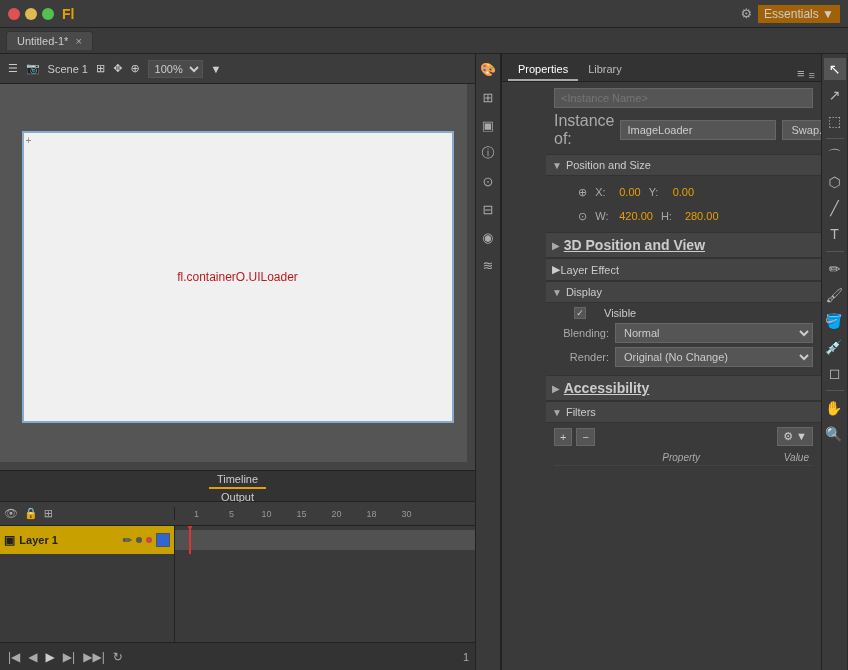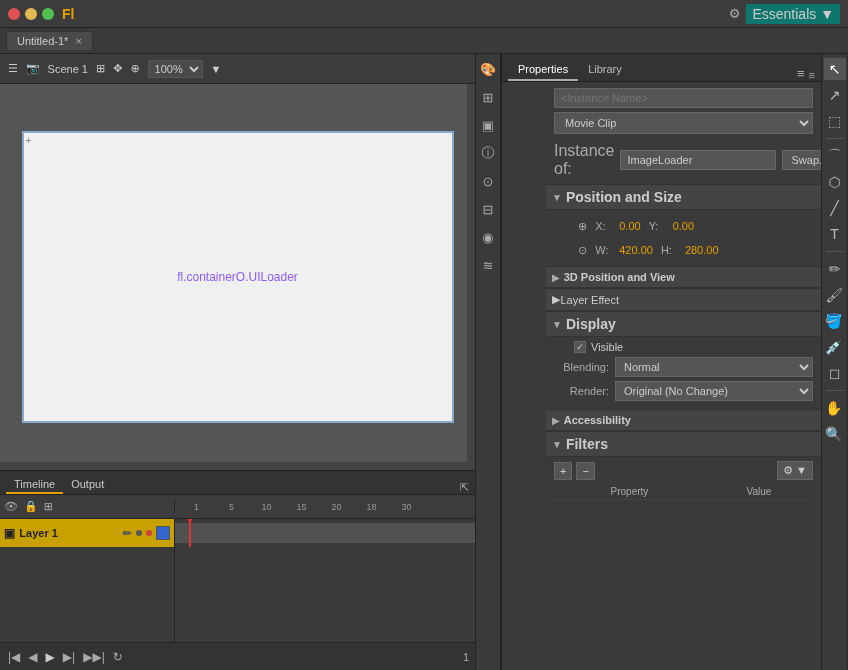--- a/index.html
+++ b/index.html
@@ -28,22 +28,22 @@
     .tl-yellow { background: #e0b952; }
     .tl-green { background: #52c152; }
     .app-title {
       color: #e8a000;
       font-weight: bold;
       font-size: 14px;
       margin-right: auto;
     }
     .essentials-btn {
       color: #ccc;
-      font-size: 14px;
-      background: #0f766e;
+      font-size: 12px;
+      background: #a16207;
       border: none;
       padding: 2px 6px;
       cursor: pointer;
       text-align: right;
     }
     .top-right { display: flex; align-items: center; gap: 6px; }
     .gear-icon-top { color: #aaa; font-size: 13px; }
 
     
     .doc-tab-bar {
@@ -116,21 +116,21 @@
       height: 290px;
       position: relative;
       border: 1px solid #88aacc;
       box-shadow: 0 0 0 1px #88aacc;
     }
     .stage-content {
       position: absolute;
       top: 50%;
       left: 50%;
       transform: translate(-50%, -50%);
-      color: #8b5cf6;
+      color: #b91c1c;
       font-size: 12px;
       display: flex;
       align-items: center;
       gap: 2px;
     }
     .corner-marker {
       position: absolute;
       top: 2px;
       left: 2px;
       color: #888;
@@ -140,25 +140,26 @@
     
     .timeline-section {
       background: #3a3a3a;
       height: 200px;
       border-top: 1px solid #222;
       display: flex;
       flex-direction: column;
     }
     .timeline-tabs {
       display: flex;
-      align-items: flex-end;
+      align-items: center;
       background: #333;
-      height: 24px;
+      height: 31px;
       padding: 0 6px;
       border-bottom: 1px solid #222;
+      flex-direction: column;
     }
     .timeline-tab {
       color: #ccc;
       font-size: 11px;
       padding: 2px 8px;
       cursor: pointer;
       border-bottom: 2px solid transparent;
     }
     .timeline-tab.active { border-bottom: 2px solid #e8a000; }
     .timeline-expand { margin-left: auto; color: #aaa; cursor: pointer; }
@@ -392,21 +393,21 @@
       align-items: center;
       background: #444;
       padding: 4px 6px;
       cursor: pointer;
       border-top: 1px solid #333;
       border-bottom: 1px solid #333;
       margin: 0 -8px;
       padding-left: 6px;
     }
     .section-header .arrow { color: #aaa; margin-right: 4px; font-size: 10px; }
-    .section-header .title { color: #ccc; font-size: 14px; font-weight: bold; }
+    .section-header .title { color: #ccc; font-size: 11px; font-weight: normal; }
 
     .section-body { padding: 6px 0; }
 
     
     .pos-size-grid {
       display: grid;
       grid-template-columns: 1fr 1fr;
       gap: 4px 8px;
       padding: 4px 0;
     }
@@ -423,40 +424,40 @@
       display: flex;
       align-items: center;
       background: #444;
       padding: 4px 6px;
       cursor: pointer;
       border-top: 1px solid #333;
       border-bottom: 1px solid #333;
       margin: 0 -8px;
     }
     .collapsed-section .arrow { color: #aaa; margin-right: 4px; font-size: 10px; }
-    .collapsed-section .title { color: #ccc; font-size: 11px; font-weight: bold; }
+    .collapsed-section .title { color: #ccc; font-size: 14px; font-weight: bold; text-decoration: underline; }
 
     
     .color-effect-section {
       display: flex;
       align-items: center;
       background: #444;
       padding: 4px 6px;
       cursor: pointer;
       border-top: 1px solid #333;
       border-bottom: 1px solid #333;
       margin: 0 -8px;
     }
 
     
     .display-section { padding: 4px 0; }
     .visible-row {
       display: flex;
       align-items: center;
-      gap: 5px;
+      gap: 18px;
       margin-bottom: 4px;
       padding-left: 20px;
     }
     .checkbox { width: 12px; height: 12px; border: 1px solid #666; background: #555; display: inline-flex; align-items: center; justify-content: center; }
     .checkbox.checked::after { content: '✓'; font-size: 9px; color: #ccc; }
     .field-row {
       display: flex;
       align-items: center;
       gap: 6px;
       margin-bottom: 4px;
@@ -500,26 +501,27 @@
       color: #ccc;
       padding: 2px 5px;
       font-size: 11px;
       cursor: pointer;
     }
     .filter-table {
       width: 100%;
       border-collapse: collapse;
     }
     .filter-table th {
-      text-align: center;
+      text-align: right;
       color: #aaa;
       font-size: 10px;
       font-weight: normal;
       padding: 2px 4px;
       border-bottom: 1px solid #444;
+      font-style: italic;
     }
 
     
     .tools-panel {
       width: 26px;
       background: #3a3a3a;
       border-left: 1px solid #222;
       display: flex;
       flex-direction: column;
       align-items: center;
@@ -690,25 +692,20 @@
       <span class="panel-menu-btn">≡</span>
       <span style="color:#aaa;margin-left:4px;cursor:pointer;">≡</span>
     </div>
 
     <div class="panel-content">
 
       
       <input class="instance-name-input" placeholder="&lt;Instance Name&gt;" style="">
 
       
-      <div class="type-row">
-        <select class="type-select">
-          <option>Movie Clip</option>
-        </select>
-      </div>
 
       
       <div class="instance-row">
         <span class="instance-label">Instance of:</span>
         <input class="instance-val" value="ImageLoader" style="">
         <button class="swap-btn">Swap...</button>
       </div>
 
       
       <div class="section-header">

